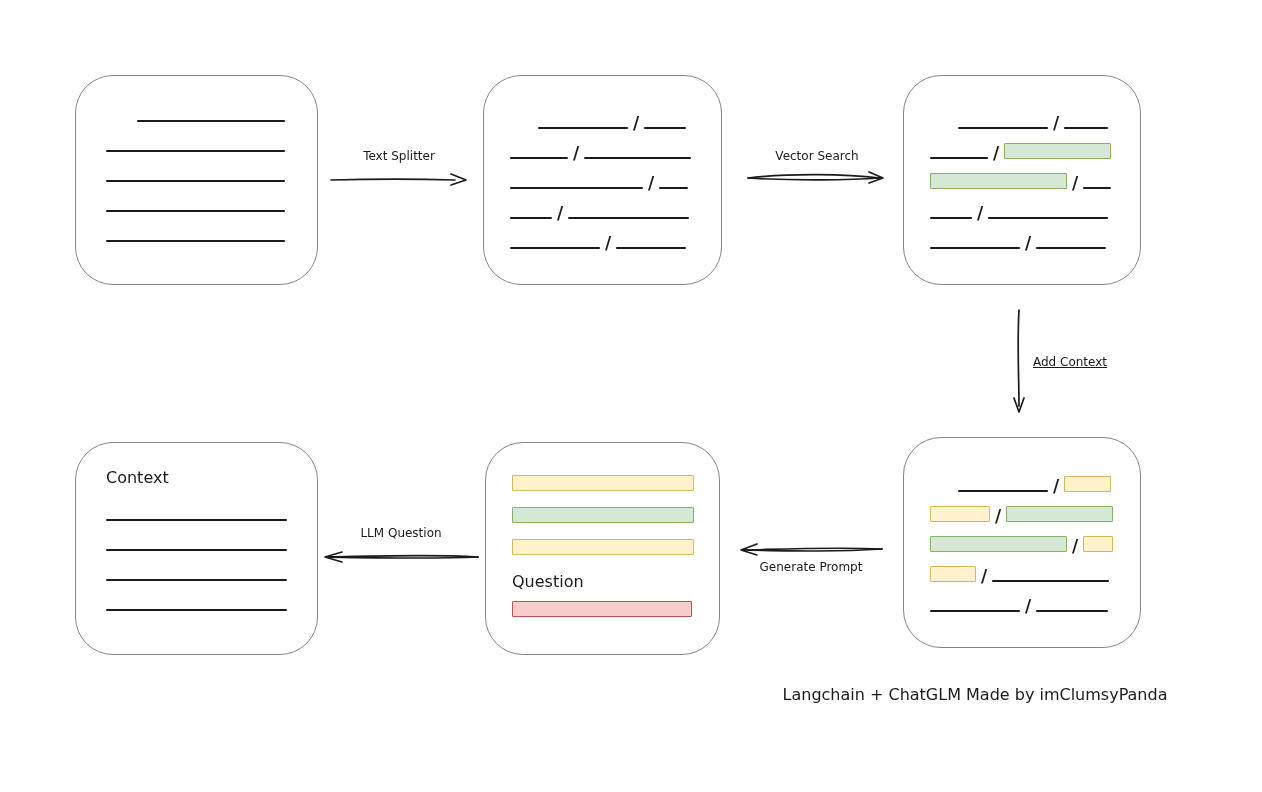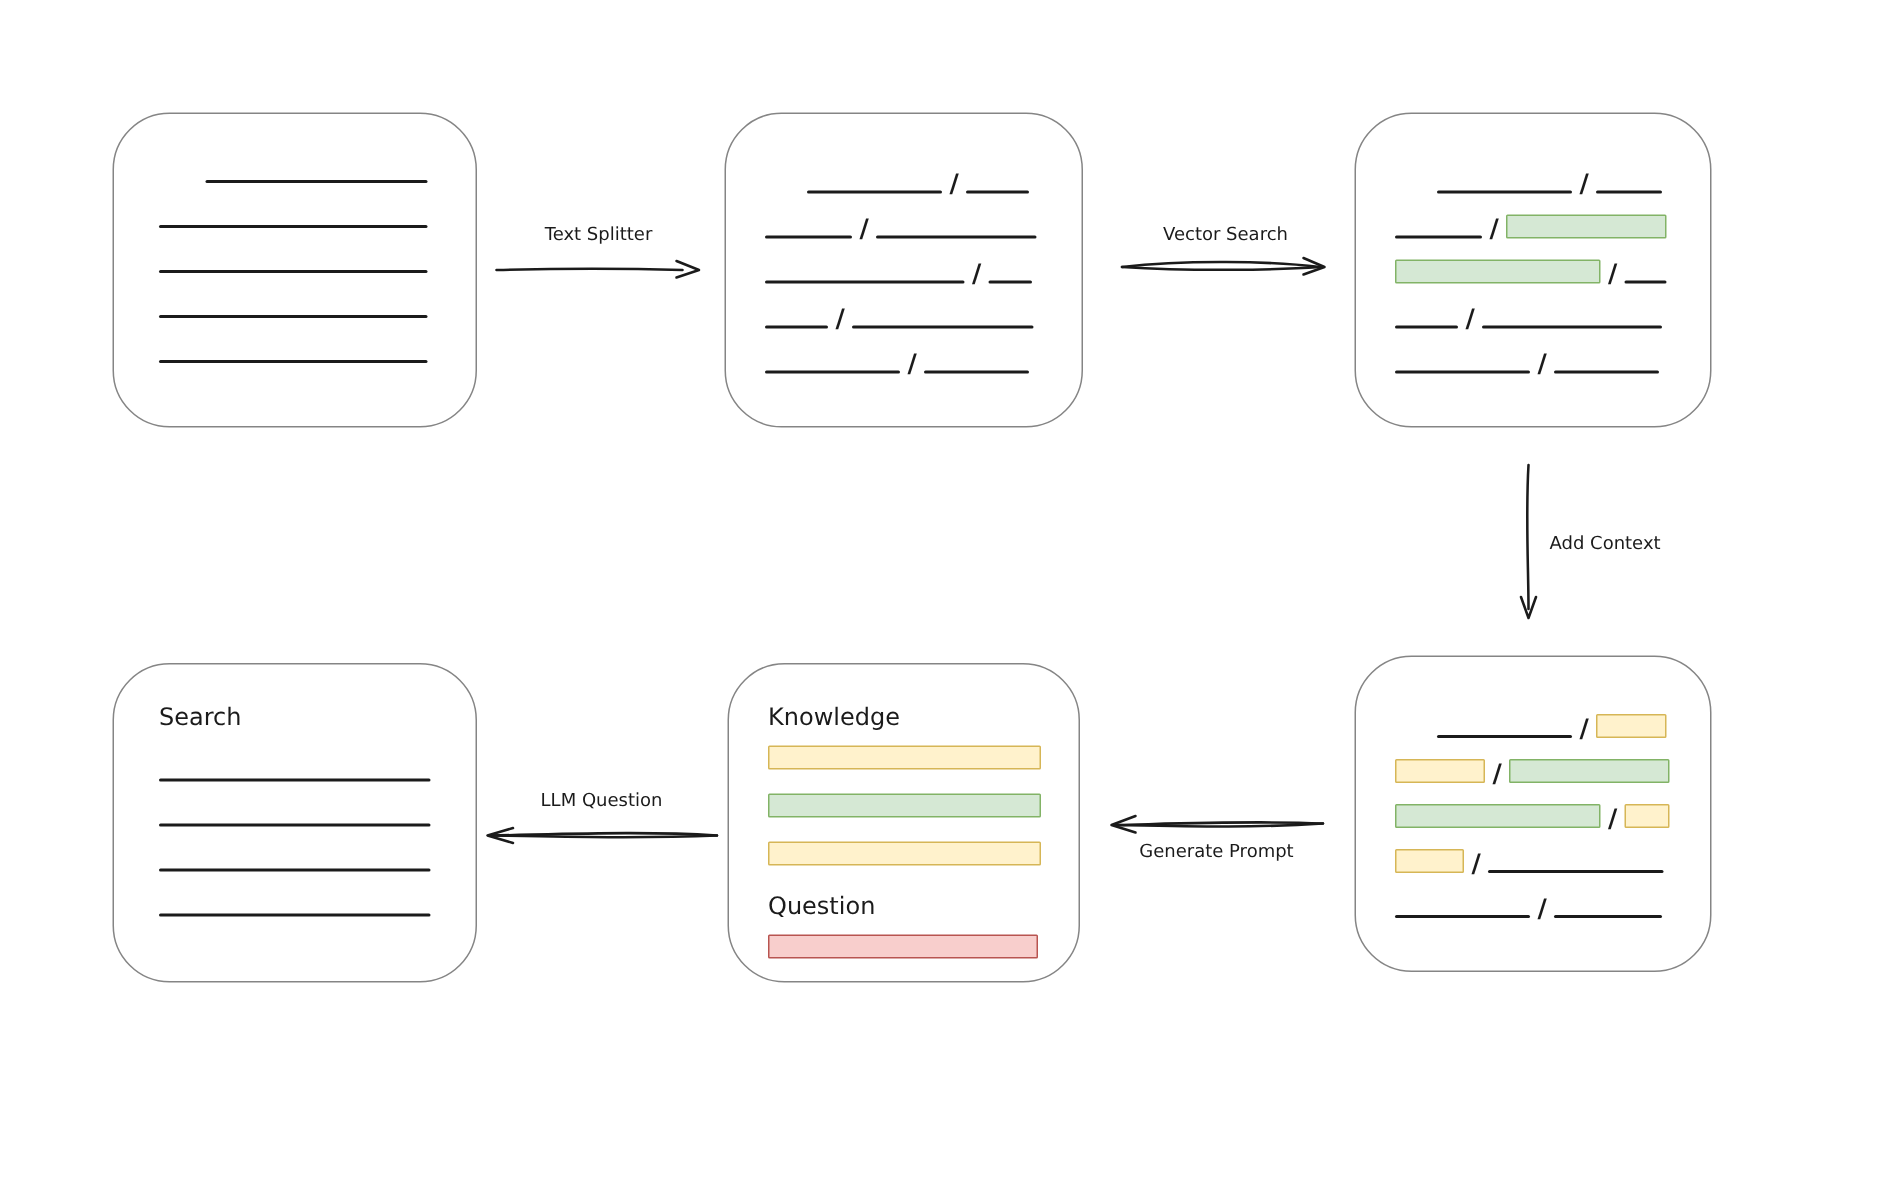--- a/index.html
+++ b/index.html
@@ -154,42 +154,41 @@
         </div>
         <div class="chunk-row">
           <div class="seg-line" style="width: 90px;"></div>
           <span class="seg-slash">/</span>
           <div class="seg-line" style="width: 72px;"></div>
         </div>
       </div>
   </div>
 
   <div class="box" id="box-prompt">
-    <div class="box-heading">Knowledge</div>
     <div class="rows bars">
         <div class="chunk-row">
           <div class="seg-chunk chunk-yellow" style="width: 182px;"></div>
         </div>
         <div class="chunk-row">
           <div class="seg-chunk chunk-green" style="width: 182px;"></div>
         </div>
         <div class="chunk-row">
           <div class="seg-chunk chunk-yellow" style="width: 182px;"></div>
         </div>
       </div>
     <div class="box-heading">Question</div>
     <div class="rows bars">
         <div class="chunk-row">
           <div class="seg-chunk chunk-red" style="width: 180px;"></div>
         </div>
       </div>
   </div>
 
   <div class="box" id="box-answer">
-    <div class="box-heading">Search</div>
+    <div class="box-heading">Context</div>
     <div class="rows">
         <div class="chunk-row">
           <div class="seg-line" style="width: 181px;"></div>
         </div>
         <div class="chunk-row">
           <div class="seg-line" style="width: 181px;"></div>
         </div>
         <div class="chunk-row">
           <div class="seg-line" style="width: 181px;"></div>
         </div>
@@ -205,34 +204,35 @@
     <path d="M121 4 L136 10 L121 15"></path>
   </svg>
 
   <div class="arrow-label" style="left:744px;top:146px;width:146px;">Vector Search</div>
   <svg class="arrow-svg" style="left:746px;top:166px;" width="142" height="20" viewBox="0 0 142 20">
     <path d="M2 12 C45 7 100 8 134 12"></path>
     <path d="M2 12 C50 15 105 14 134 12"></path>
     <path d="M123 6 L137 12 L123 17"></path>
   </svg>
 
-  <div class="arrow-label" style="left:1033px;top:352px;text-align:center;">Add Context</div>
+  <div class="arrow-label" style="left:1033px;top:352px;text-align:center;text-decoration:underline;">Add Context</div>
   <svg class="arrow-svg" style="left:1010px;top:309px;" width="18" height="108" viewBox="0 0 18 108">
     <path d="M9 1 C7 35 9 70 9 97"></path>
     <path d="M4 89 L9 103 L14 89"></path>
   </svg>
 
   <div class="arrow-label" style="left:736px;top:517px;width:150px;margin-top:40px;">Generate Prompt</div>
   <svg class="arrow-svg" style="left:736px;top:540px;" width="148" height="18" viewBox="0 0 148 18">
     <path d="M146 9 C100 7 50 9 8 10"></path>
     <path d="M146 9 C100 12 60 11 8 10"></path>
     <path d="M21 4 L5 10 L21 15"></path>
   </svg>
 
   <div class="arrow-label" style="left:322px;top:523px;width:158px;">LLM Question</div>
   <svg class="arrow-svg" style="left:320px;top:548px;" width="160" height="18" viewBox="0 0 160 18">
     <path d="M158 9 C110 6 60 8 8 9"></path>
     <path d="M158 9 C110 11 60 10 8 9"></path>
     <path d="M22 4 L5 9 L22 14"></path>
   </svg>
 
+  <div class="caption">Langchain + ChatGLM Made by imClumsyPanda</div>
 
 </div>
 
 </body></html>

